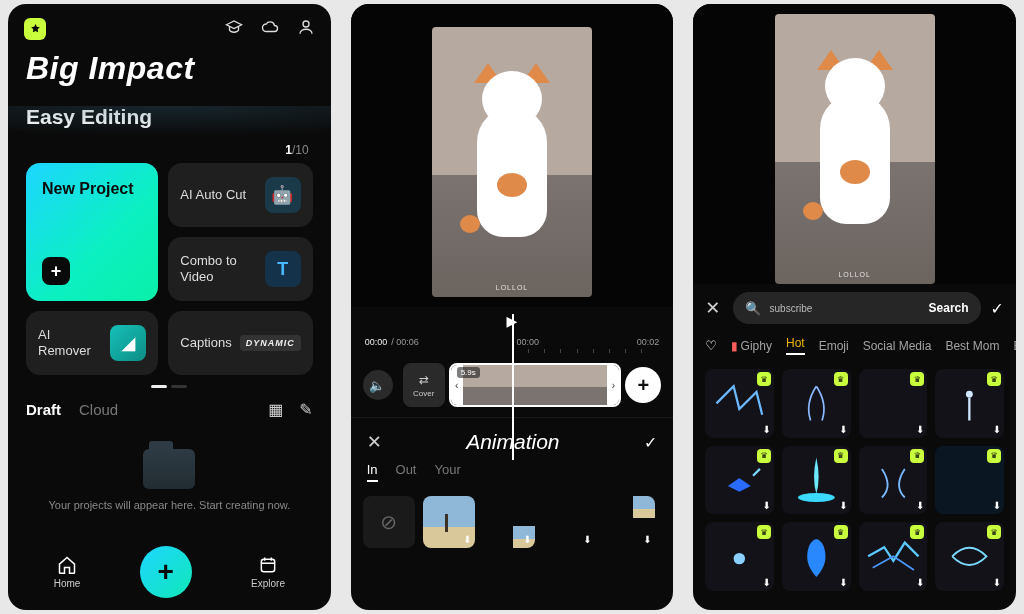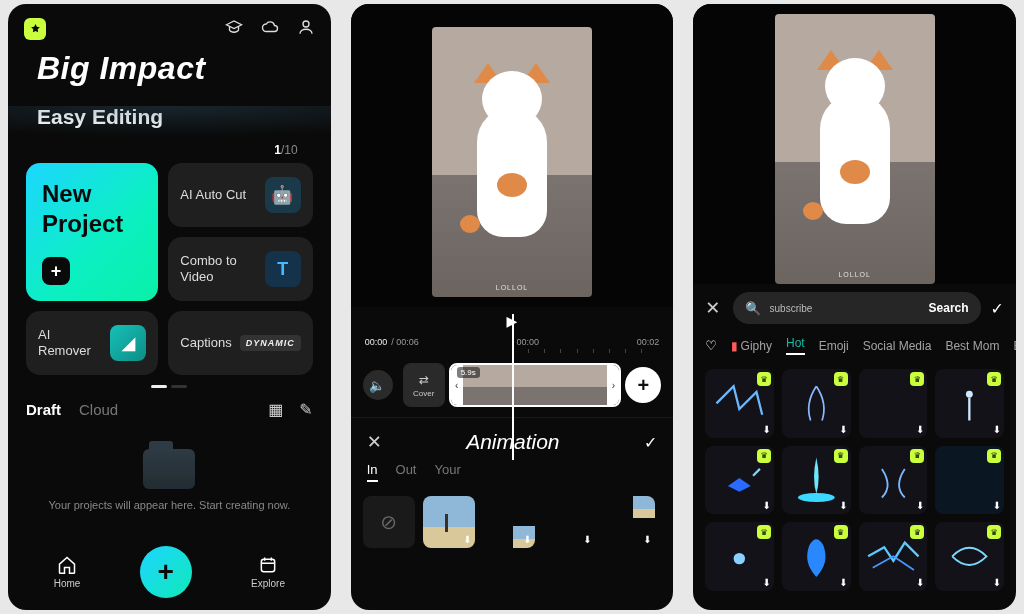--- a/index.html
+++ b/index.html
@@ -36,21 +36,21 @@
     width: 22px; height: 22px;
     background: #c9ff3c;
     border-radius: 6px;
     display:flex;align-items:center;justify-content:center;
   }
   .s1-logo svg { width: 13px; height: 13px; fill:#0a0a0a; }
   .s1-top-right { display:flex; gap:18px; align-items:center; }
   .s1-top-right span { color:#ddd; font-size:16px; }
   .hero {
     position: relative;
-    padding: 4px 29px 0;
+    padding: 4px 18px 0;
   }
   .hero-wave {
     position:absolute; left:0; right:0; top:60px; height:70px;
     background: radial-gradient(ellipse 160% 70% at 50% 0%, rgba(50,90,110,0.35) 0%, rgba(10,10,10,0) 62%);
     border-bottom-left-radius:50% 30px;
     border-bottom-right-radius:50% 30px;
     pointer-events:none;
   }
   .hero h1 { font-size:32px; font-weight:800; font-style:italic; letter-spacing:0.5px; }
   .hero h2 { font-size:21px; font-weight:700; margin-top:18px; }
@@ -79,21 +79,21 @@
   }
   .tile.big {
     grid-row: span 2;
     background: linear-gradient(135deg,#1dd6ff 0%,#0bf0c0 60%,#0af0a8 100%);
     color:#0a0a0a;
     flex-direction:column;
     align-items:flex-start;
     justify-content:space-between;
     padding:16px;
   }
-  .tile.big .lbl { font-size:24px; font-weight:700; color:#0a0a0a; }
+  .tile.big .lbl { font-size:16px; font-weight:700; color:#0a0a0a; }
   .plus-chip {
     width:28px;height:28px;border-radius:8px;background:#0a0a0a;
     display:flex;align-items:center;justify-content:center;color:#fff;font-size:18px;font-weight:700;
   }
   .captions-dyn {
     background:#333;color:#eee;font-size:9px;letter-spacing:1px;
     padding:3px 6px;border-radius:4px;font-weight:700;font-style:italic;
   }
 
   .pager { display:flex; justify-content:center; gap:4px; margin:10px 0 6px;}
@@ -242,21 +242,21 @@
   }
   .search-box .mag{color:#888;font-size:13px;}
   .search-box .sbtn{color:#fff;font-size:12px;font-weight:600;}
   .search-row .chk{font-size:16px;color:#fff;}
   .cat-row{
     display:flex;align-items:center;gap:14px;padding:4px 12px 8px;
     font-size:12px;overflow:hidden;white-space:nowrap;
   }
   .cat-row .heart{color:#fff;font-size:13px;}
   .cat-row span{color:#a3a3a3;}
-  .cat-row span.on{color:#14b8a6;border-bottom:2px solid #fff;padding-bottom:3px;}
+  .cat-row span.on{color:#eab308;border-bottom:2px solid #fff;padding-bottom:3px;}
   .cat-row .giphy{color:#fff;display:flex;align-items:center;gap:3px;}
 
   .fx-grid{
     display:grid;grid-template-columns:repeat(4,1fr);gap:8px;
     padding:6px 12px 12px;
   }
   .fx{
     aspect-ratio:1;border-radius:8px;background:#121218;position:relative;
     overflow:hidden;
   }

